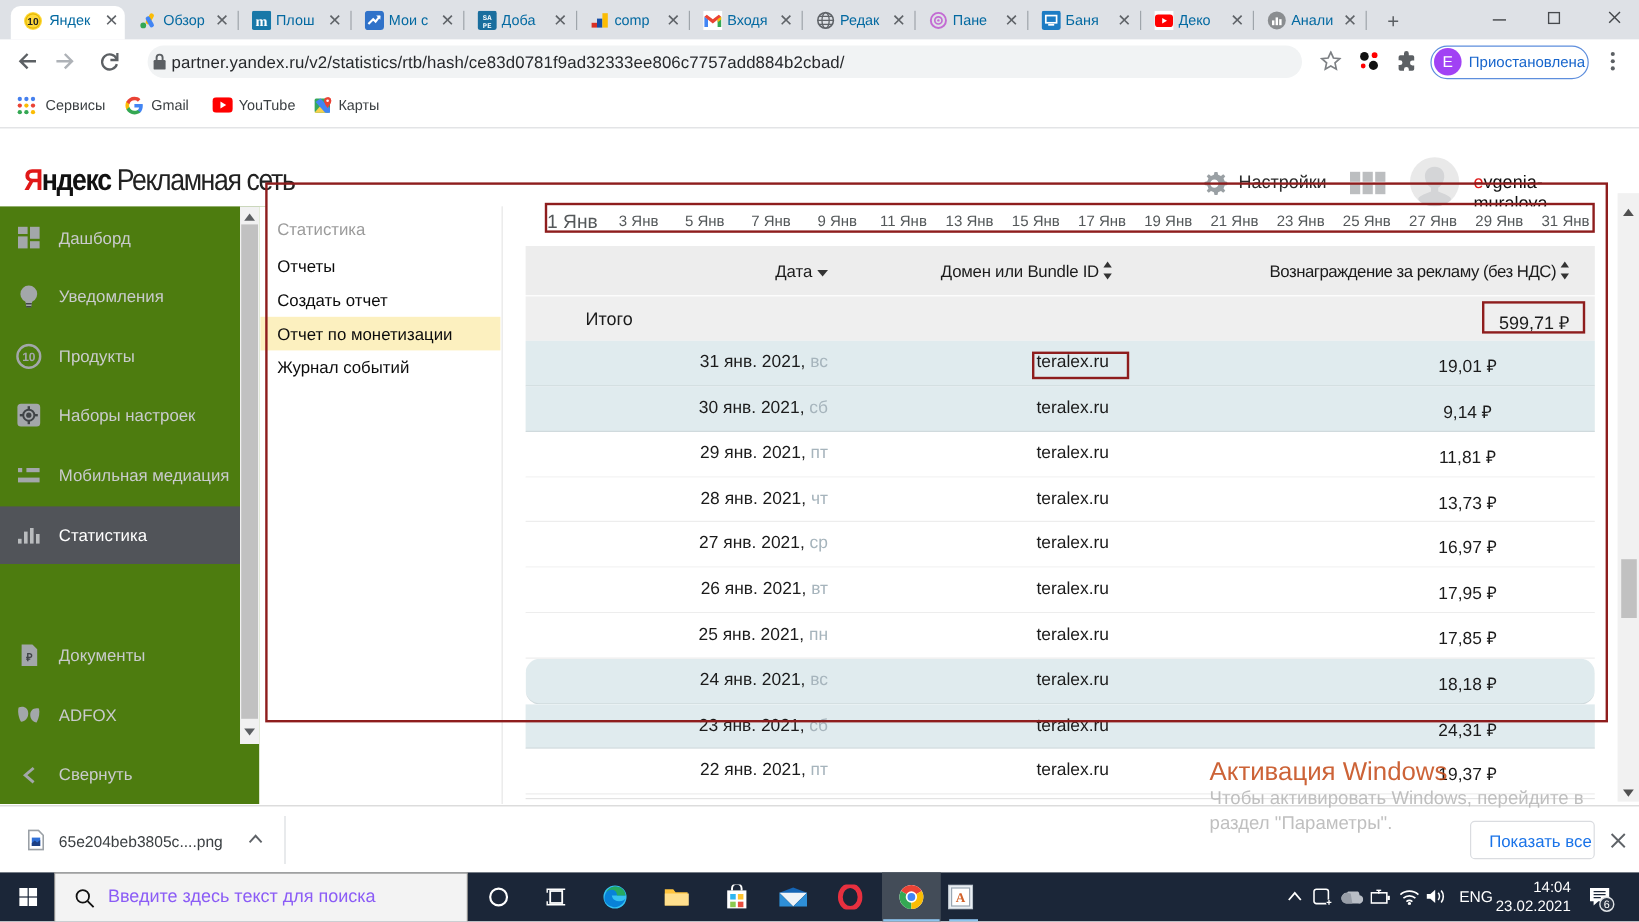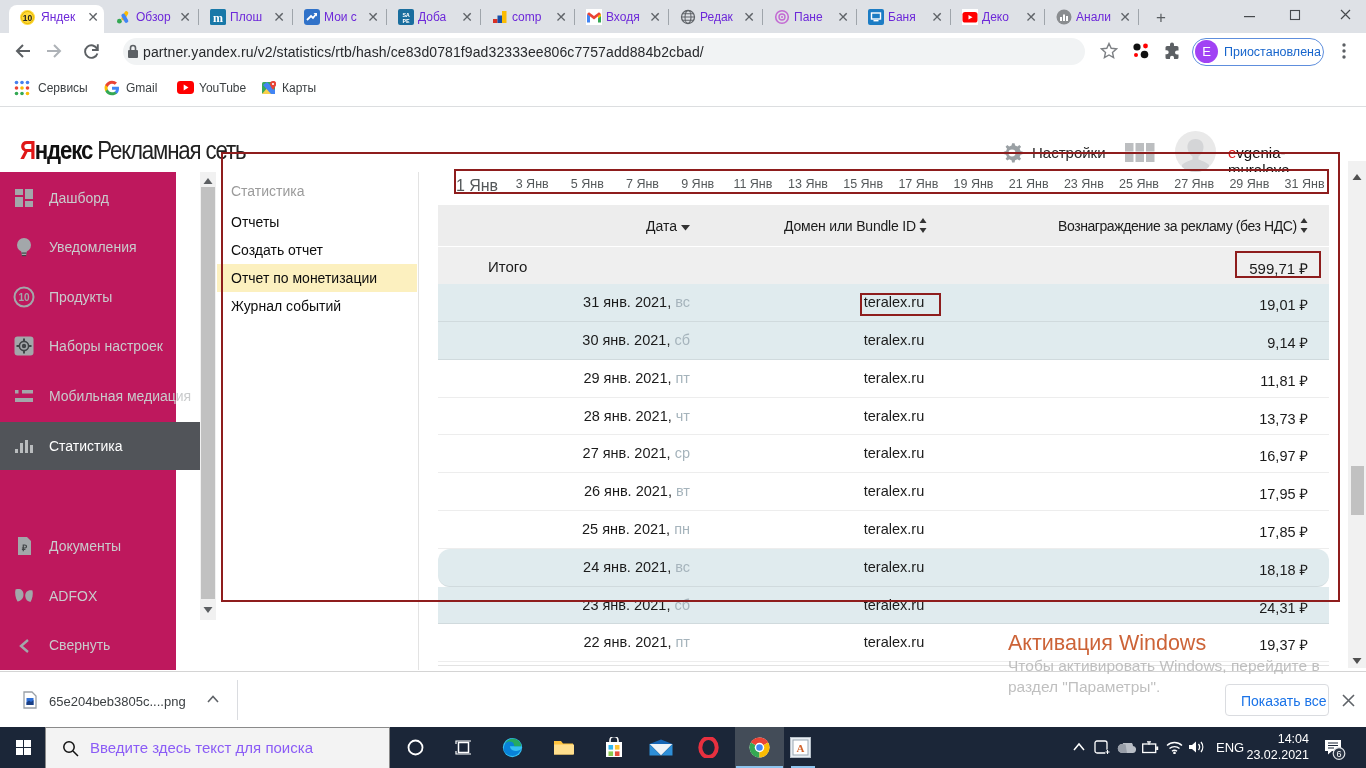--- a/index.html
+++ b/index.html
@@ -2,41 +2,41 @@
 <html><head>
 <meta charset="utf-8">
 <style>
   * { margin:0; padding:0; box-sizing:border-box; }
   html,body { width:1366px; height:768px; overflow:hidden; font-family:"Liberation Sans", sans-serif; }
   .abs { position:absolute; }
   #screen { position:relative; width:1366px; height:768px; background:#fff; }
   
   #tabstrip { left:0; top:0; width:1366px; height:33px; background:#dee1e6; }
   .tab { position:absolute; top:0; height:33px; }
-  .tabtitle { position:absolute; top:10px; font-size:12px; color:#6d28d9; white-space:nowrap; overflow:hidden; }
+  .tabtitle { position:absolute; top:10px; font-size:12px; color:#0369a1; white-space:nowrap; overflow:hidden; }
   .tabx { position:absolute; top:9px; width:16px; height:16px; color:#5f6368; font-size:14px; line-height:16px; text-align:center; }
   .tabdiv { position:absolute; top:9px; width:1px; height:16px; background:#9fa5ab; }
   .fav { position:absolute; top:9px; width:16px; height:16px; }
   #toolbar { left:0; top:33px; width:1366px; height:36px; background:#fff; }
   #bookmarks { left:0; top:69px; width:1366px; height:38px; background:#fff; border-bottom:1px solid #dcdee0; }
   .bm { position:absolute; top:12px; font-size:12px; color:#3c4043; }
   
   #pagehead { left:0; top:124px; width:1180px; height:64px; background:#fff; }
-  #sidebar { left:0; top:172px; width:176px; height:498px; background:#be185d; }
+  #sidebar { left:0; top:172px; width:222px; height:498px; background:#4d7c0f; }
   .side-item { position:absolute; left:0; width:200px; height:48px; color:#c9cbcc; font-size:14px; white-space:nowrap; }
   .side-item .lbl { position:absolute; left:49px; top:16px; }
   .side-ico { position:absolute; left:13px; top:13px; width:22px; height:22px; }
   #navpanel { left:216px; top:172px; width:203px; height:498px; background:#fff; border-right:1px solid #e3e3e3; }
   .navlink { position:absolute; left:15px; font-size:14px; color:#0c0c0c; }
   
   .trow { position:absolute; left:19px; width:891px; font-size:14.5px; color:#1b1b1b; }
   .datecell { position:absolute; left:0; width:252px; text-align:right; white-space:nowrap; }
   .dow { color:#a6b4bc; }
   .domcell { position:absolute; left:356px; width:200px; text-align:center; }
-  .amtcell { position:absolute; right:21px; width:200px; text-align:right; }
+  .amtcell { position:absolute; right:6px; width:200px; text-align:center; }
   .redbox { position:absolute; border:2px solid #8e1d1d; }
   
   #dlbar { left:0; top:671px; width:1366px; height:56px; background:#fff; border-top:1px solid #d4d4d4; }
   #taskbar { left:0; top:727px; width:1366px; height:41px; background:#1b2638; }
   .w { color:#fff; }
 </style>
 </head>
 <body>
 <div id="screen">
   <div class="abs" id="tabstrip">

